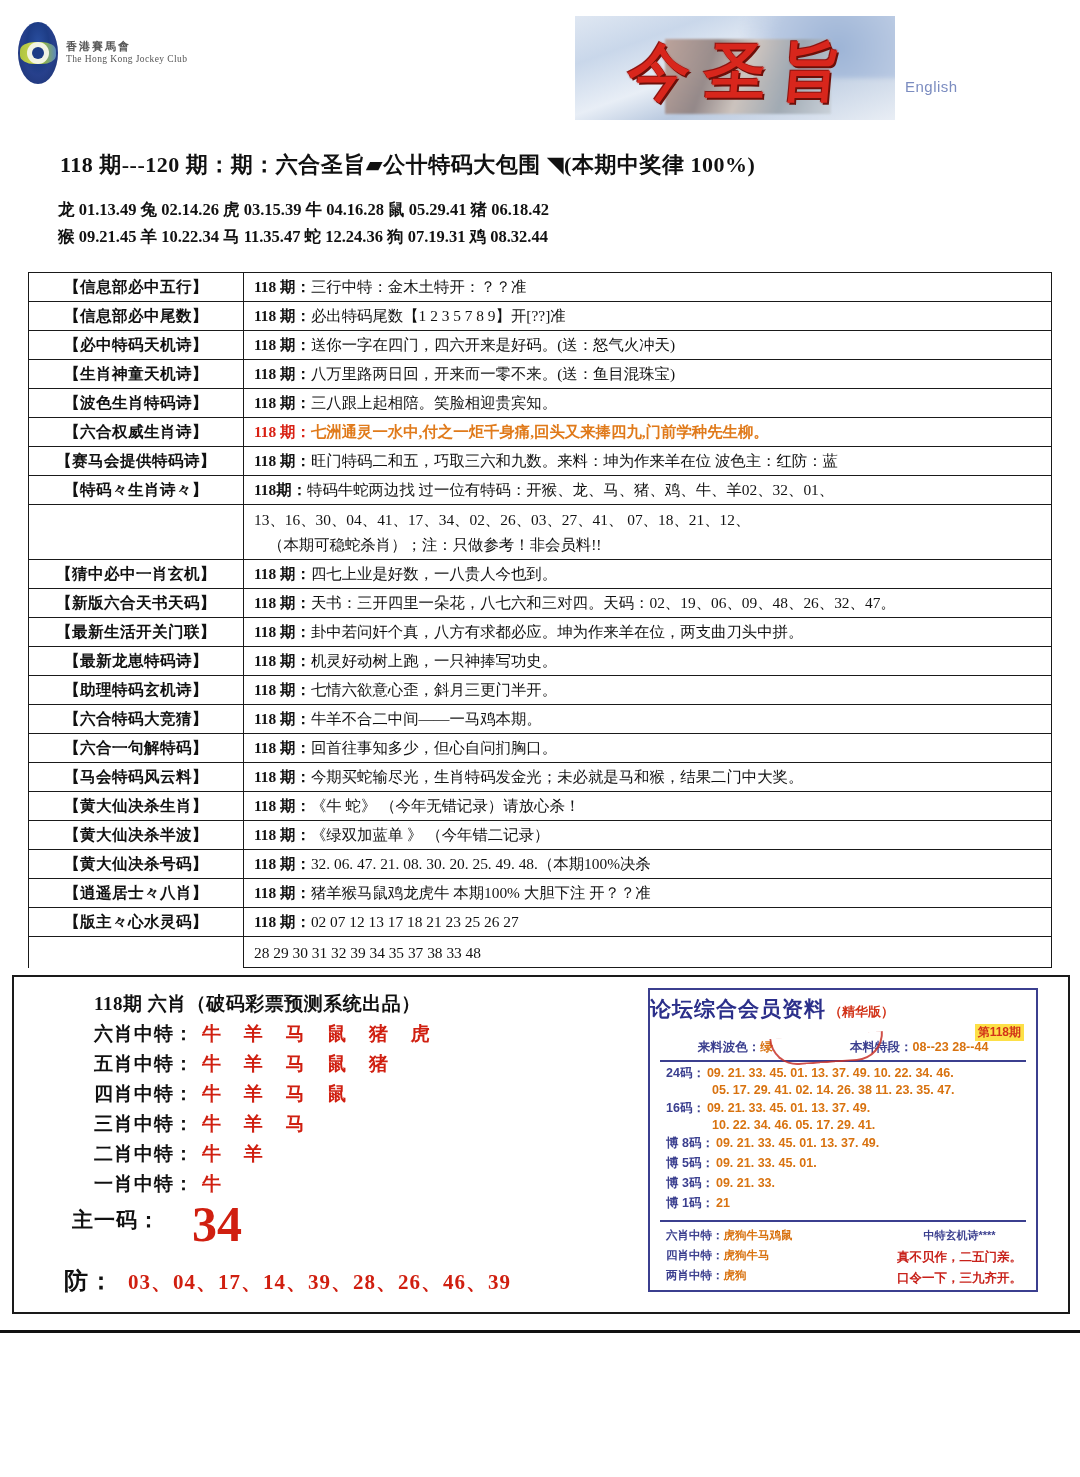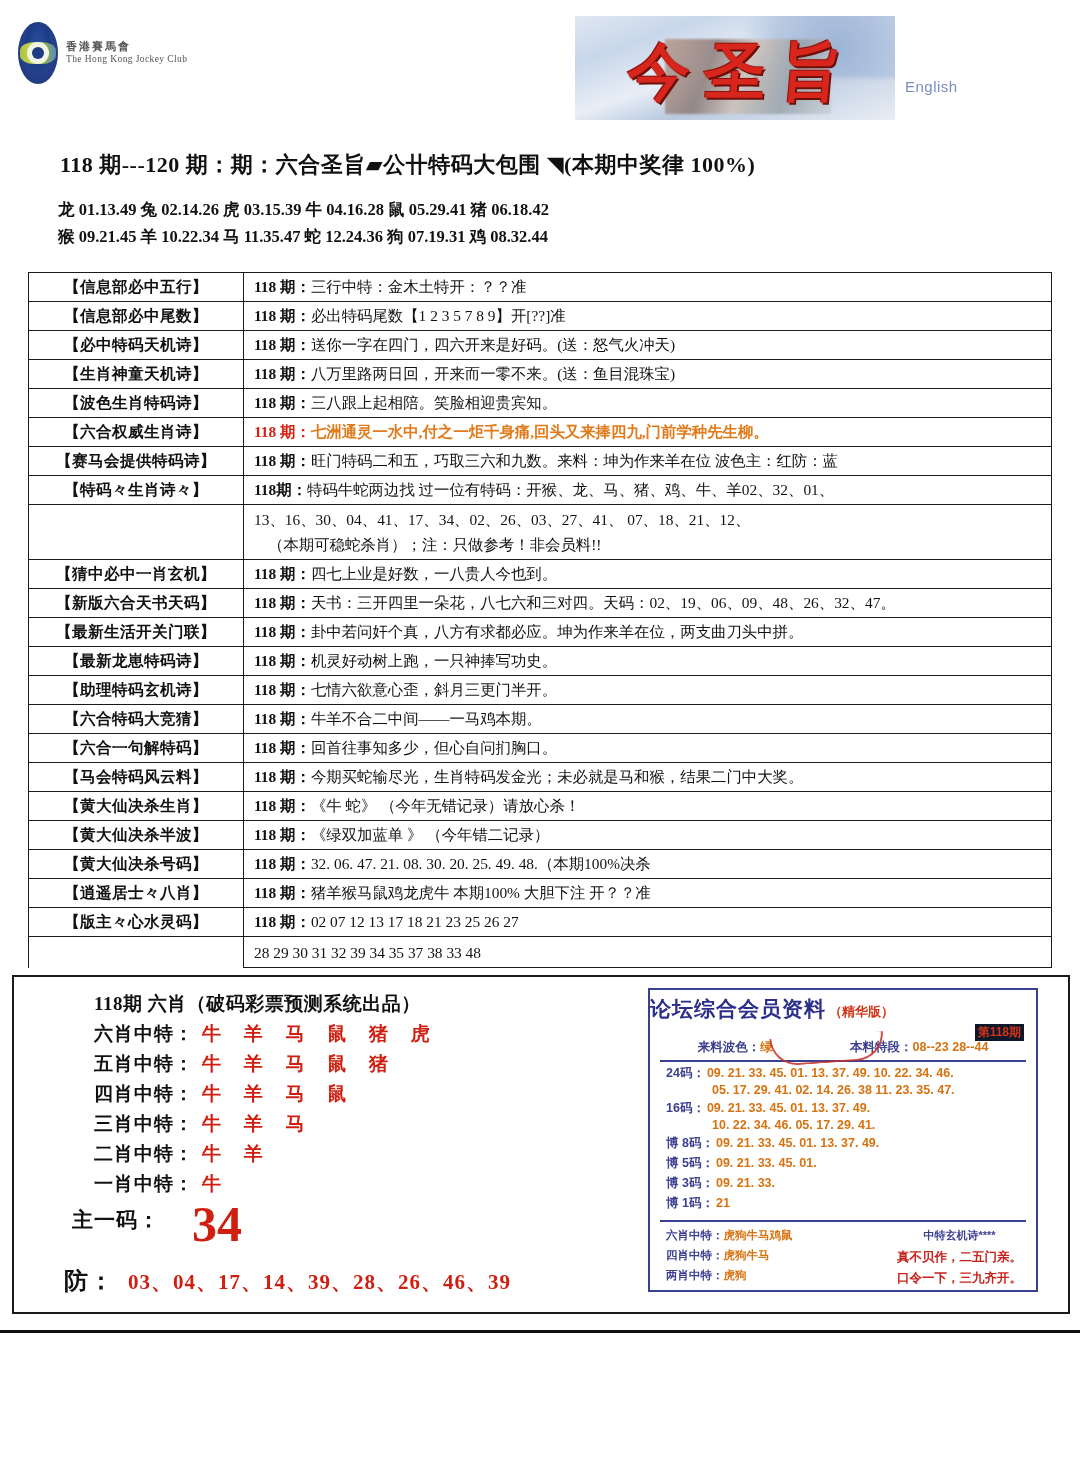--- a/index.html
+++ b/index.html
@@ -127,21 +127,21 @@
     border:2px solid #3b3f8f;background:#fff;
     font-family:"Liberation Sans","DejaVu Sans",sans-serif;
   }
   .bb-title{
     text-align:left;margin-top:5px;font-size:21px;font-weight:bold;color:#2b2f8a;
     letter-spacing:1px;white-space:nowrap;
   }
   .bb-title .sub{font-size:13px;color:#d23318;margin-left:3px;letter-spacing:0;}
   .bb-issue{
     position:absolute;right:12px;top:34px;font-size:12px;font-weight:bold;
-    color:#d23318;background:#0f172a;padding:0 3px;
+    color:#d23318;background:#fde047;padding:0 3px;
   }
   .bb-wave{
     margin-top:16px;text-align:center;font-size:12.5px;font-weight:bold;color:#3b3f8f;
     white-space:nowrap;position:relative;
   }
   .bb-wave .g{color:#d8720f;}
   .bb-wave .o{color:#d8720f;}
   .bb-scribble{
     position:absolute;left:120px;top:-4px;width:110px;height:26px;
     border:2px solid #c8322a;border-top:none;border-radius:0 0 60px 60px;

